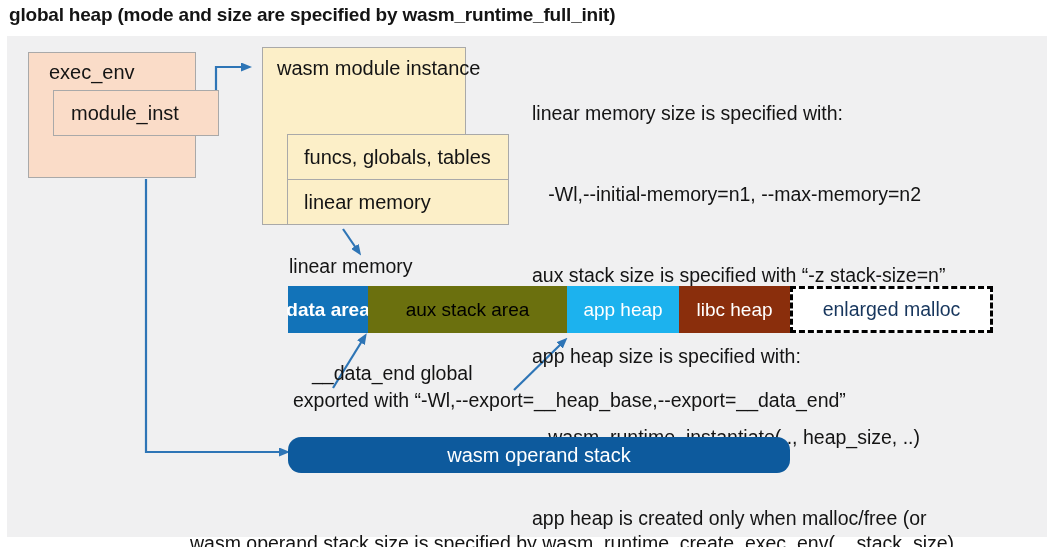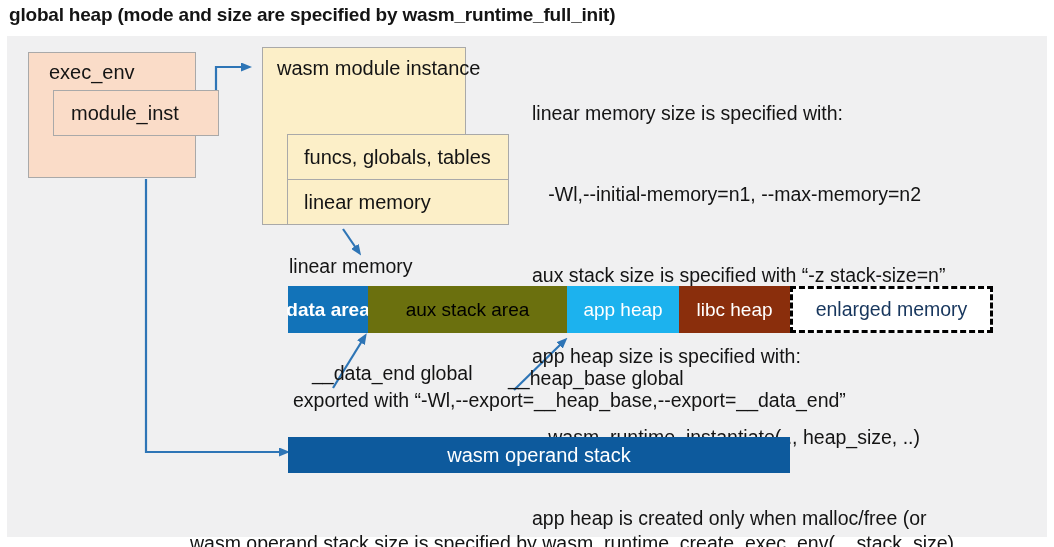--- a/index.html
+++ b/index.html
@@ -45,21 +45,21 @@
   #seg-2{width:112px;}
   #seg-3{width:111px;}
   #seg-4{width:203px;border:3px dashed #000000;font-size:19.5px;}
 
   #lbl-data-end{left:312px;top:362px;font-size:19.5px;white-space:pre;}
   #lbl-heap-base{left:508px;top:367px;font-size:19.5px;white-space:pre;}
   #lbl-export{left:293px;top:389px;font-size:19.5px;white-space:pre;}
 
   
   #operand-stack{left:288px;top:437px;width:502px;height:36px;display:flex;
-       align-items:center;justify-content:center;font-size:20px;color:#ffffff;}
+       align-items:center;justify-content:center;font-size:20px;color:#ffffff;border-radius:13px;}
 
   .arrow{fill:none;stroke:#2e75b6;stroke-width:2.2;}
   #ah-path{fill:#2e75b6;}
 </style>
 </head>
 <body>
 
 <div id="page">
 
   <div id="title" class="abs">global heap (mode and size are specified by wasm_runtime_full_init)</div>
@@ -100,25 +100,24 @@
     
   </div>
 
   <div id="lm-label" class="abs">linear memory</div>
 
   <div id="lm-bar" class="abs">
     <div id="seg-0" class="seg" style="background-color: rgb(18, 115, 185); color: rgb(255, 255, 255); font-weight: bold;">data area</div>
     <div id="seg-1" class="seg" style="background-color: rgb(107, 112, 14); color: #000000;">aux stack area</div>
     <div id="seg-2" class="seg" style="background-color: rgb(28, 178, 238); color: rgb(255, 255, 255);">app heap</div>
     <div id="seg-3" class="seg" style="background-color: rgb(138, 46, 12); color: rgb(255, 255, 255);">libc heap</div>
-    <div id="seg-4" class="seg" style="background-color: rgb(255, 255, 255); color: rgb(23, 54, 93);">enlarged memory</div>
+    <div id="seg-4" class="seg" style="background-color: rgb(255, 255, 255); color: rgb(23, 54, 93);">enlarged malloc</div>
   </div>
 
   <div id="lbl-data-end" class="abs">__data_end global</div>
-  <div id="lbl-heap-base" class="abs">__heap_base global</div>
   <div id="lbl-export" class="abs">exported with “-Wl,--export=__heap_base,--export=__data_end”</div>
 
   <div id="operand-stack" class="abs" style="background-color: rgb(13, 90, 157);">wasm operand stack</div>
 
   <div id="notes-bottom" class="abs">
     <div>wasm operand stack size is specified by wasm_runtime_create_exec_env(.., stack_size)</div>
     
   </div>
 
 </div>

